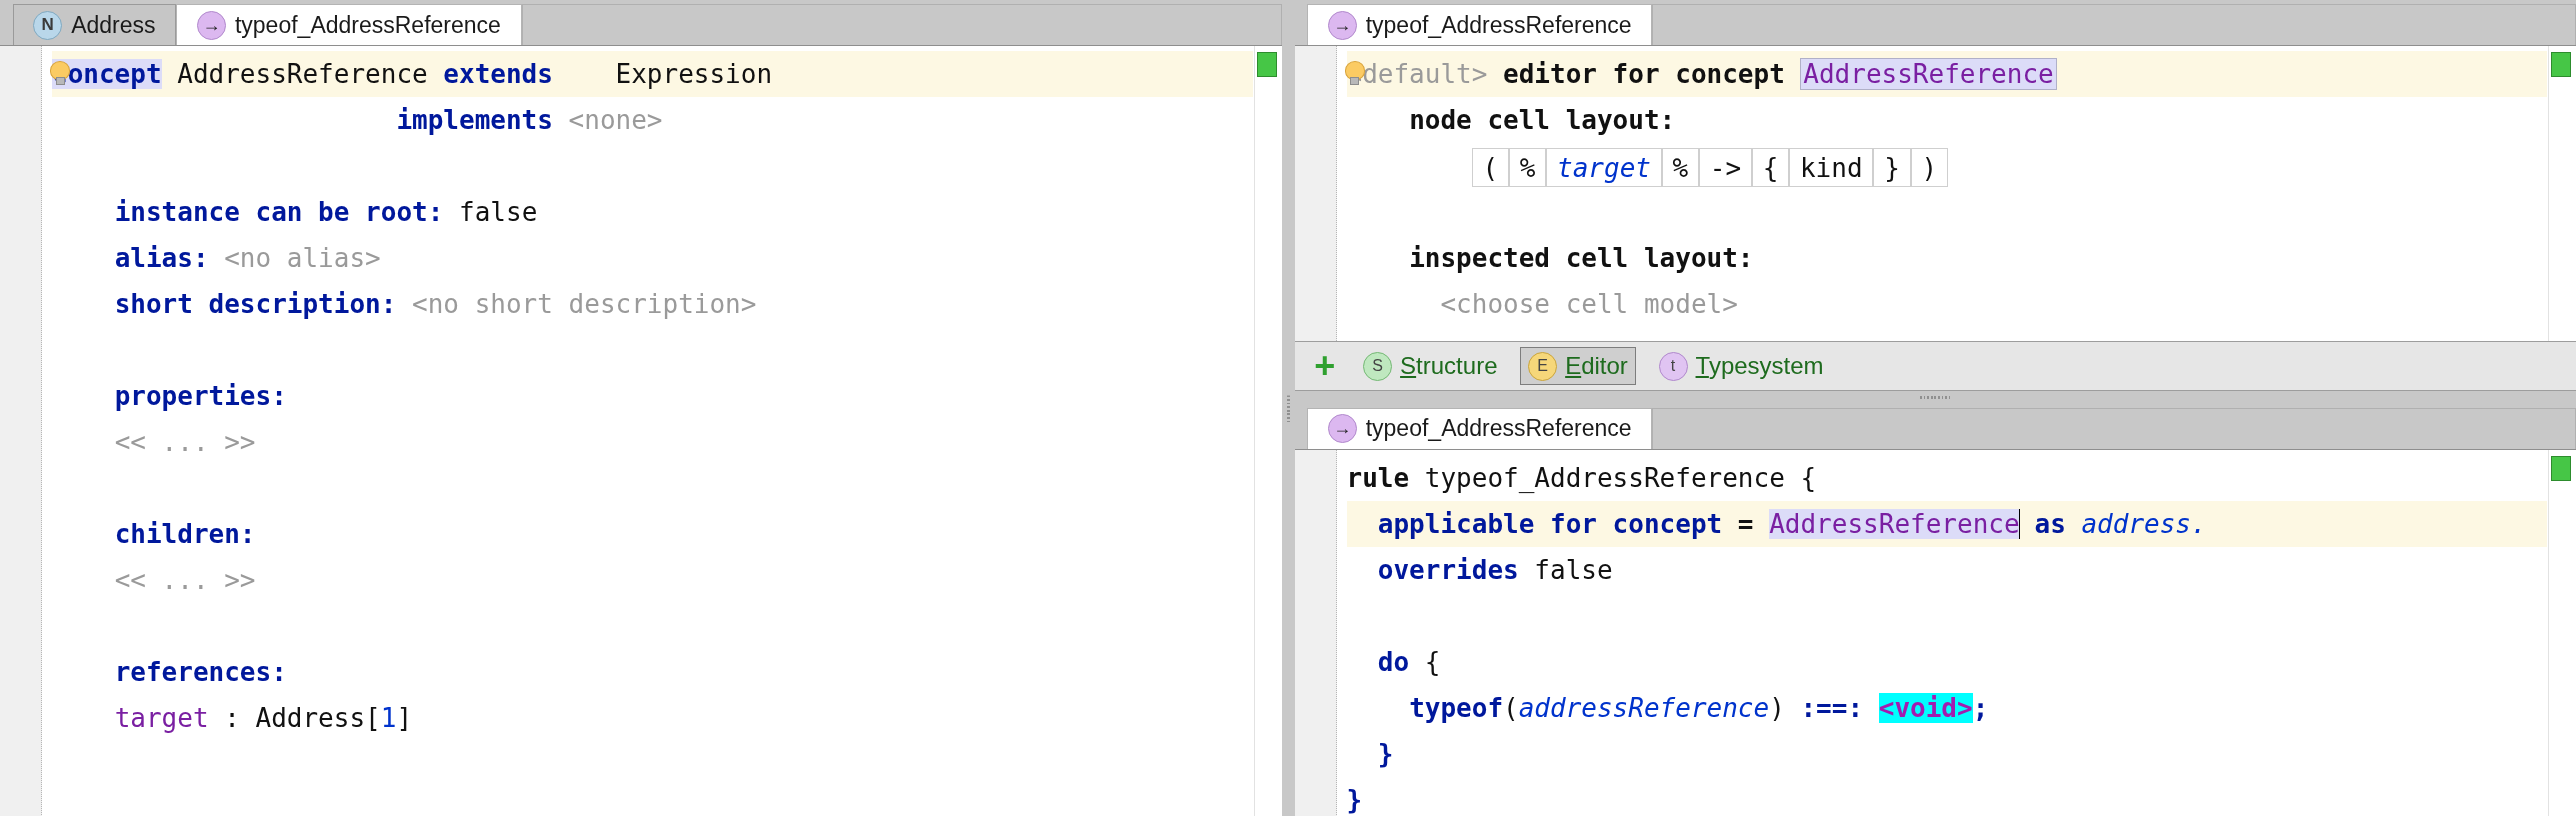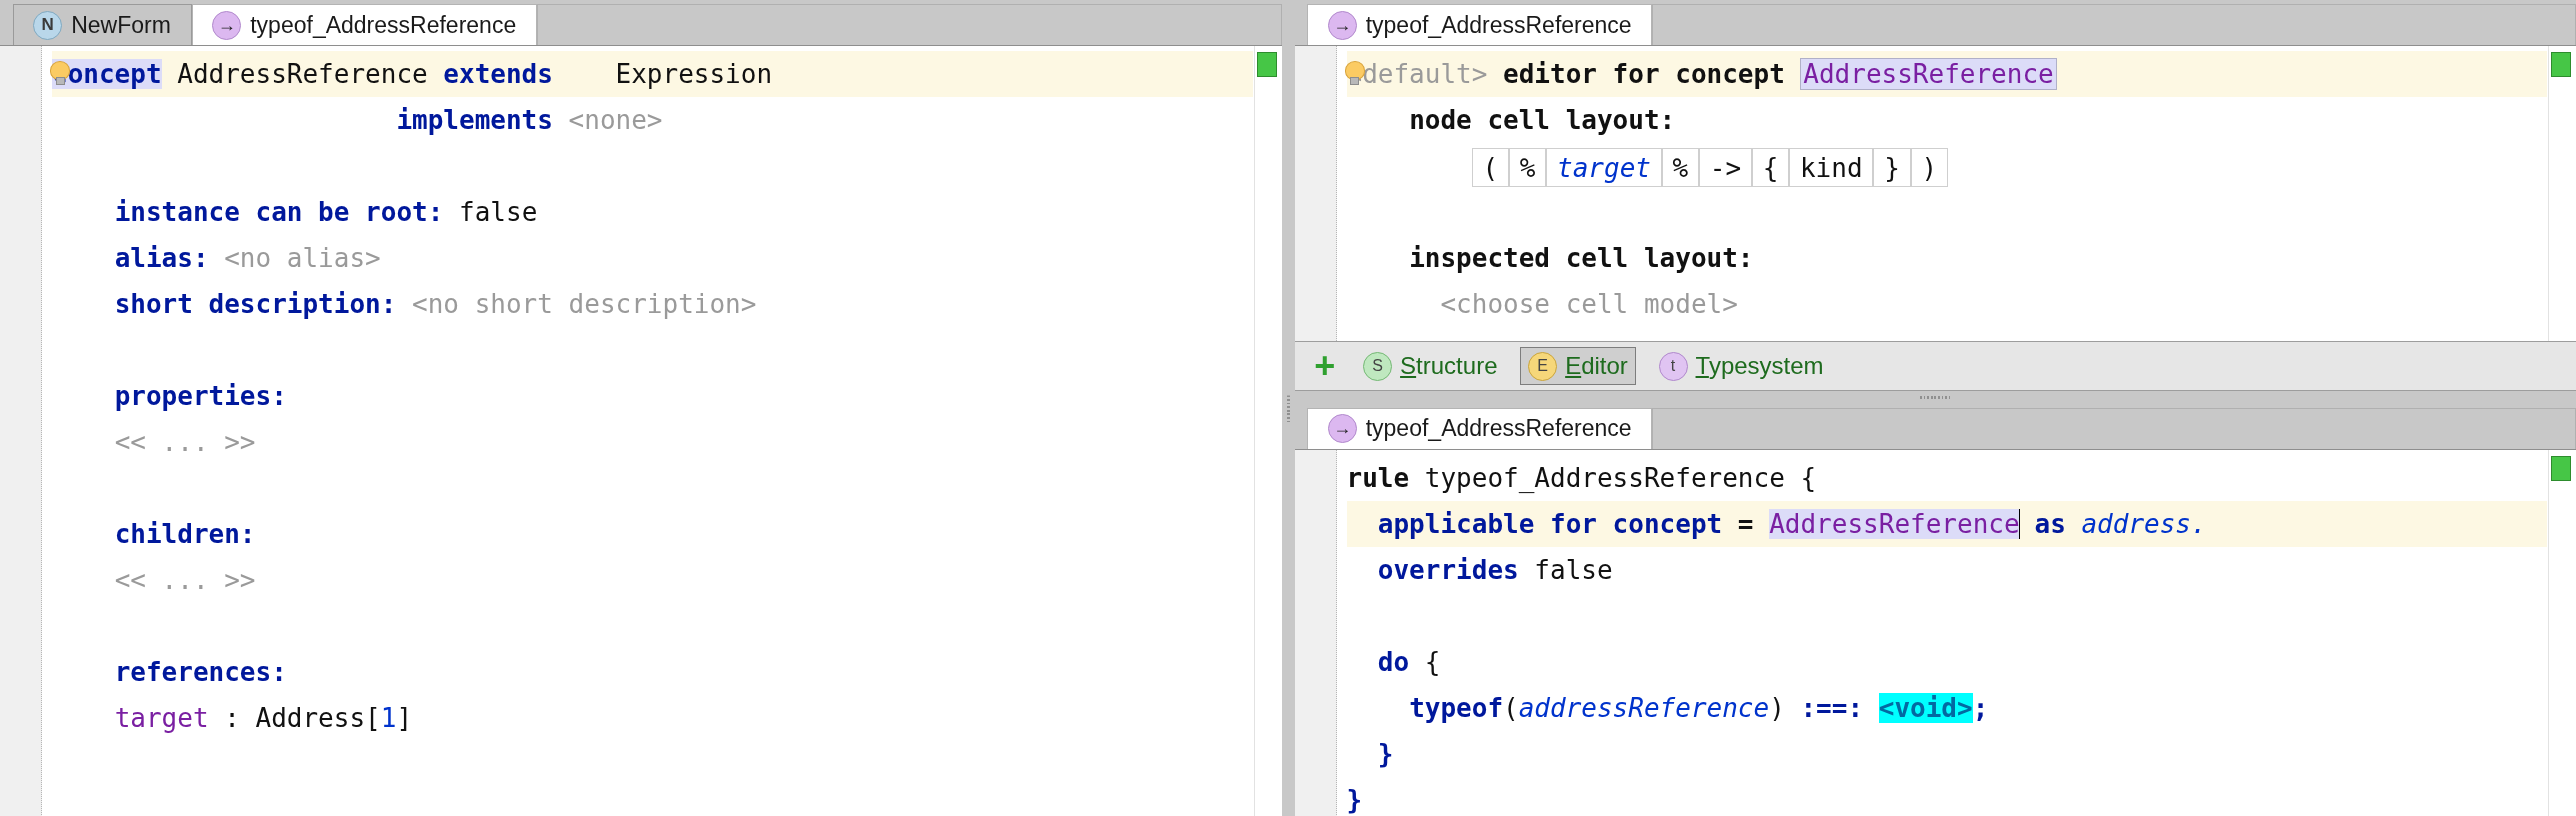--- a/index.html
+++ b/index.html
@@ -59,21 +59,21 @@
   .ln{position:relative;height:46px;padding-left:0;}
   .hl-line{background:#fdf8e3;}
   .kw{color:#00189c;font-weight:bold;}
   .plain{color:#111;}
   .gray{color:#9a9a9a;}
   .purple{color:#7a1fa2;}
   .num{color:#0033cc;}
   .ital-blue{color:#0033cc;font-style:italic;}
   .sel-lav{background:#dcdcf8;}
   .sel-box{background:#dcdcf8;border:0.9px solid #b0b0c8;padding:0 1.8px;}
-  .cyan{background:#00ffff;color:#0369a1;font-weight:bold;}
+  .cyan{background:#00ffff;color:#a21caf;font-weight:bold;}
   .caret{display:inline-block;width:0;border-left:1.8px solid #000;height:30px;vertical-align:-6.3px;margin:0 -0.9px;}
   .bulb{
     position:absolute;width:18px;height:23px;
     left:-1.8px;top:9.8px;
   }
   .bulb .glass{
     position:absolute;left:0;top:0;width:18px;height:17px;border-radius:50% 50% 45% 45%;
     background:#fbcb63;border:0.9px solid #d9a43c;
   }
   .bulb .base{position:absolute;left:5.4px;top:16px;width:7.2px;height:6.3px;background:#b9b9b9;border:0.9px solid #8d8d8d;}
@@ -130,21 +130,21 @@
 </style>
 </head>
 <body>
 
 <div class="app">
 
   <div class="col-left">
     <div class="tabbar">
       <div class="tab">
         <span class="tab-ico ico-N">N</span>
-        <span>NewForm</span>
+        <span>Address</span>
       </div>
       <div class="tab active">
         <span class="tab-ico ico-arrow">→</span>
         <span>typeof_AddressReference</span>
       </div>
       <div class="tab filler">.</div>
     </div>
     <div class="pane pane-body">
       <div class="gutter-left"></div>
       <div class="gutter-right">

